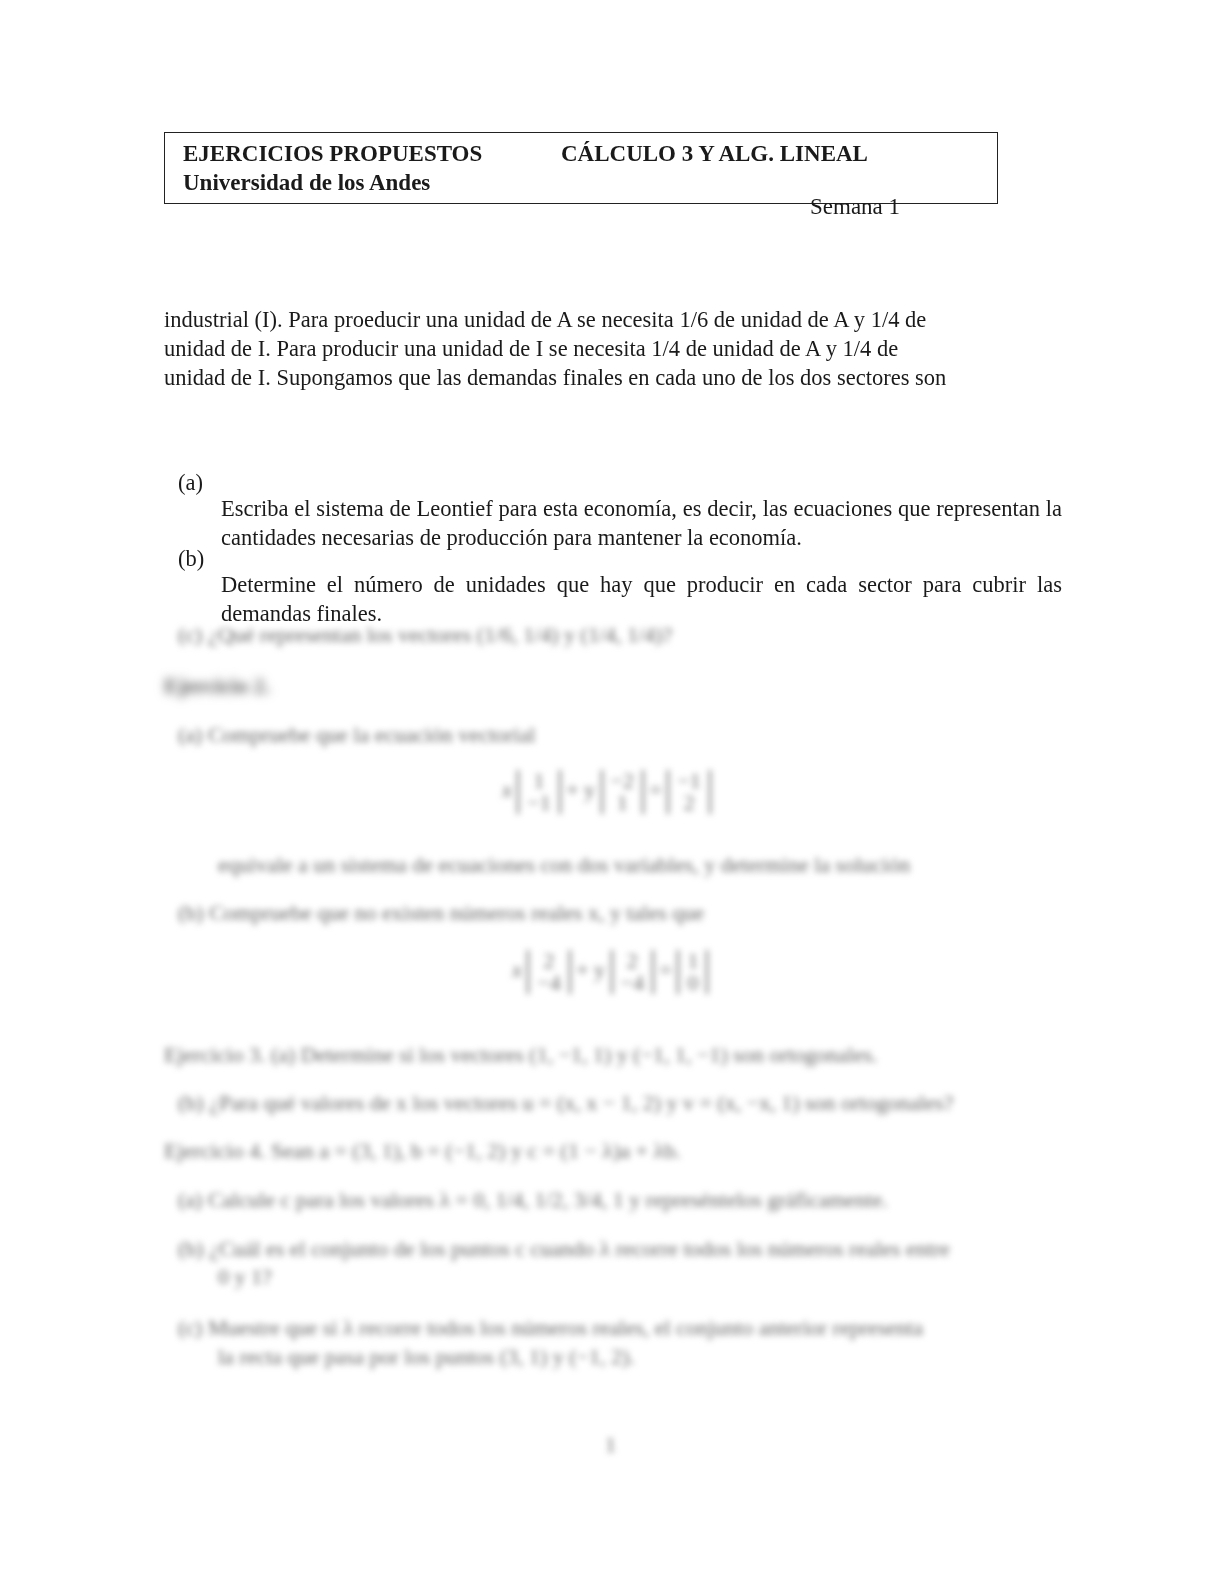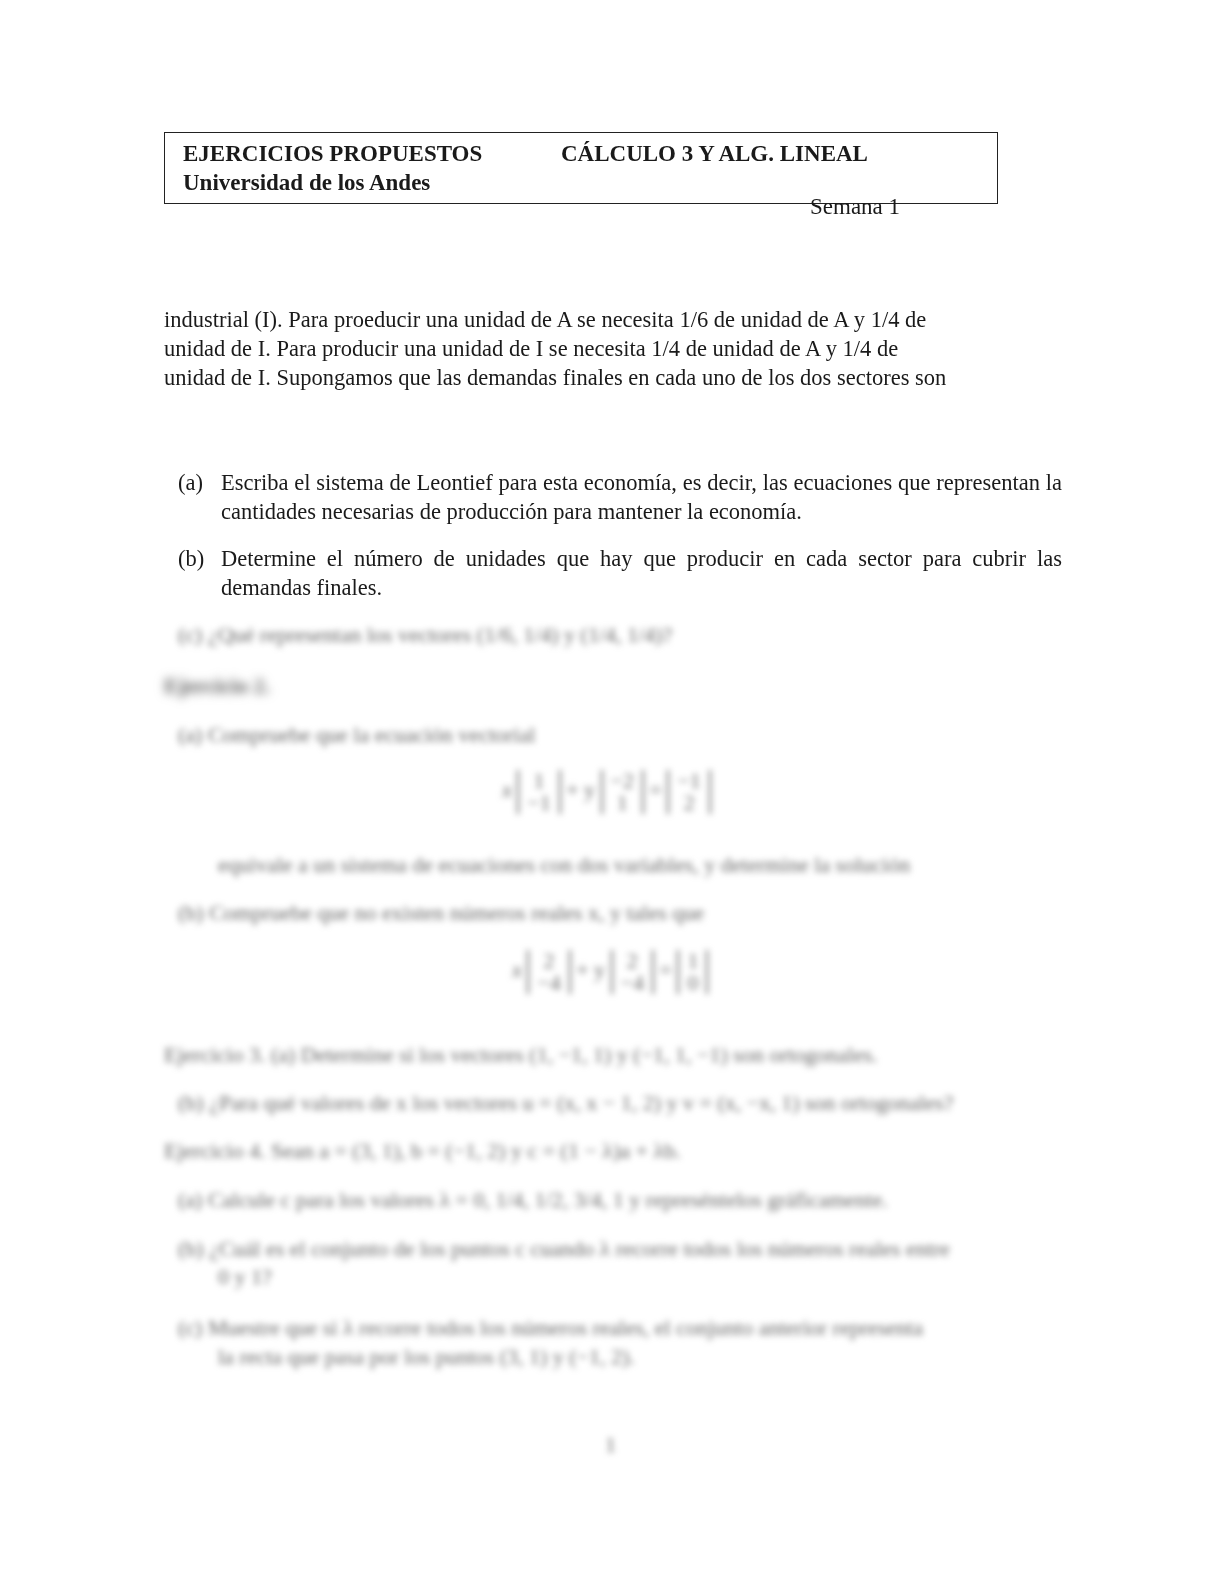--- a/index.html
+++ b/index.html
@@ -9,21 +9,21 @@
                 border:1.5px solid #222; box-sizing:border-box; }
   .hline { position:absolute; left:18px; font-size:23px; font-weight:bold; white-space:pre; }
   .h1 { top:8px; }
   .h2 { top:37px;text-align:center; }
   .hright1 { position:absolute; left:396px; top:8px; font-size:23px; font-weight:bold; }
   .hright2 { position:absolute; left:645px; top:37px; font-size:23px; font-weight:normal;margin-top:24px; }
   .para { position:absolute; left:164px; width:898px; font-size:22.5px; line-height:29px; text-align:justify; }
   .para b { font-weight:bold; }
   .item { position:absolute; left:178px; width:884px; font-size:22.5px; line-height:29px; }
   .item .lab { position:absolute; left:0; top:0; }
-  .item .txt { display:block; margin-left:43px; text-align:justify; }
+  .item .txt { display:block; margin-left:43px; text-align:justify;margin-top:26px; }
   .blurred { filter:blur(3.2px); color:#666; }
   .blurred-strong { filter:blur(3.5px); color:#555; }
   .bl-line { position:absolute; font-size:22px; white-space:nowrap; }
   .matrix { position:absolute; font-size:22px; white-space:nowrap; }
   .bracket { display:inline-block; border-left:2px solid #666; border-right:2px solid #666;
              padding:0 8px; vertical-align:middle; line-height:22px; text-align:center; }
   .page-num { position:absolute; left:605px; top:1432px; font-size:22px; }
   i { font-style:italic; }
 </style>
 </head>

